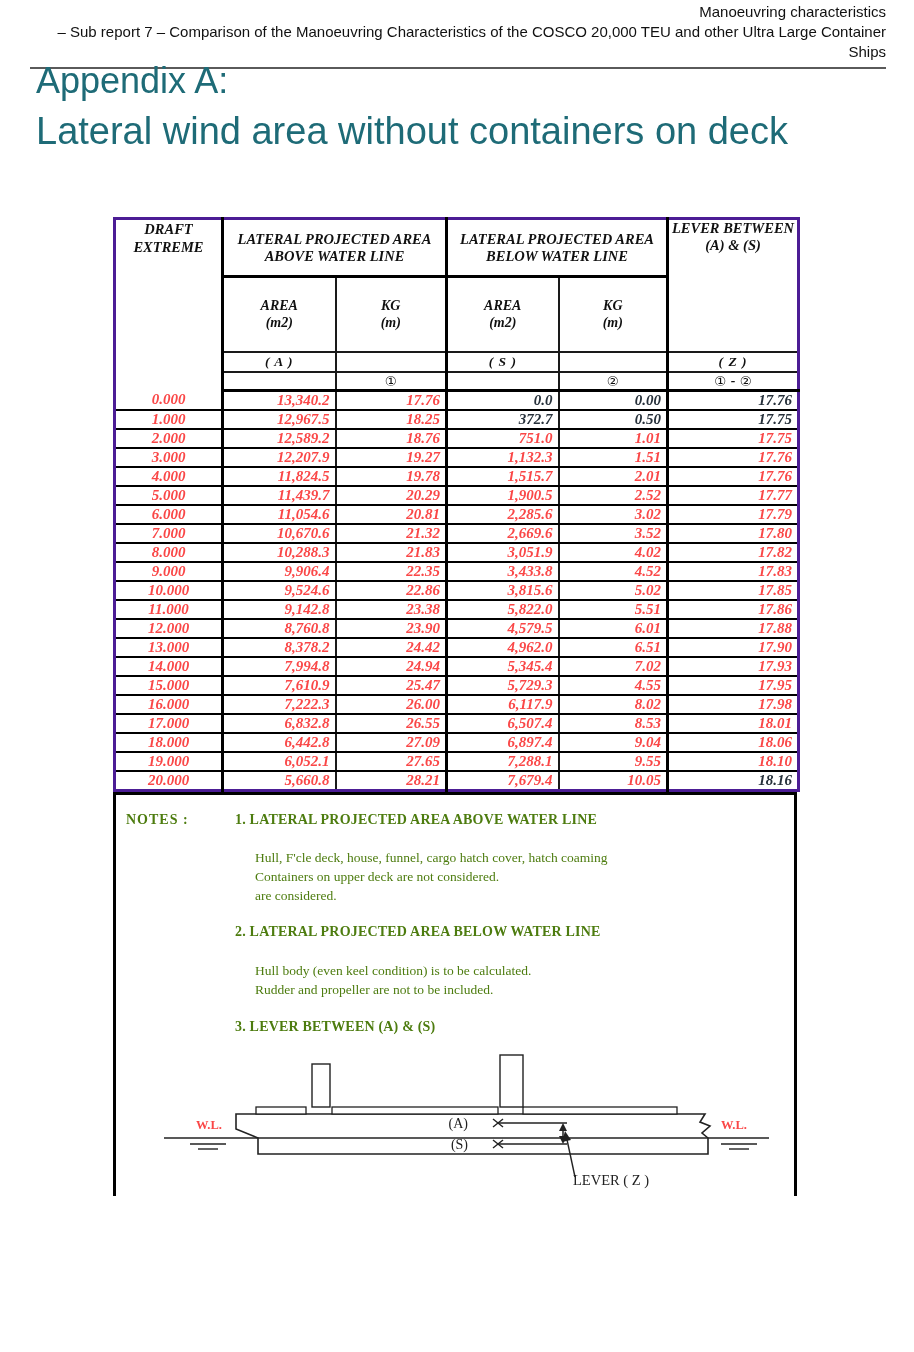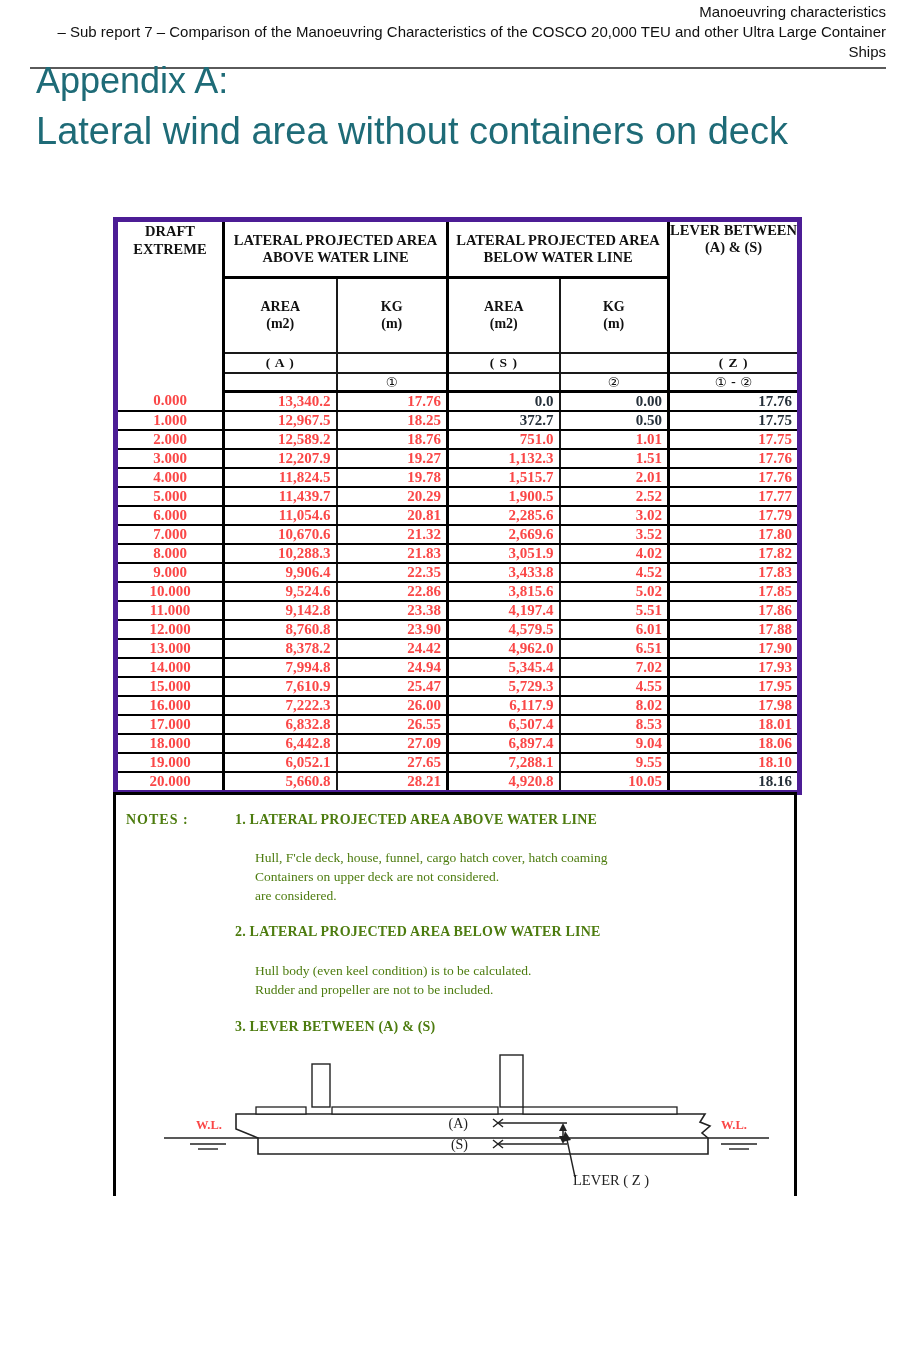--- a/index.html
+++ b/index.html
@@ -10,21 +10,21 @@
               color:#111;border-bottom:2px solid #5a5a5a;padding-bottom:5px;}
   .rep-header .l1{font-size:15px;line-height:20px;}
   .rep-header .l2{font-size:15px;line-height:20px;}
   
   .title{position:absolute;top:56px;left:36px;color:#1E6B77;}
   .title .t1{font-size:36px;line-height:50px;}
   .title .t2{font-size:38px;line-height:50px;}
   
   table.wind{position:absolute;left:113px;top:217px;width:684px;border-collapse:collapse;
              table-layout:fixed;font-family:"Liberation Serif",serif;color:#111;}
-  table.wind{border:5px solid #4c1d95;}
+  table.wind{border:3px solid #4c1d95;font-style:italic;}
   table.wind th, table.wind td{padding:0;margin:0;overflow:hidden;}
   th.grp{font-size:14.5px;font-weight:bold;text-align:center;vertical-align:middle;white-space:pre-line;line-height:17px;}
   th.draft{font-size:14.5px;font-weight:bold;text-align:center;vertical-align:top;padding-top:26px;white-space:pre-line;line-height:18px;}
   th.lever{font-size:14.5px;font-weight:bold;text-align:center;vertical-align:top;padding-top:7px;white-space:pre-line;line-height:17px;}
   th.sub{font-size:14px;font-weight:bold;text-align:center;vertical-align:middle;white-space:pre-line;line-height:17px;}
   th.sym{font-size:13.5px;font-weight:bold;text-align:center;vertical-align:middle;letter-spacing:1px;}
   th.circ{font-size:13.5px;font-weight:normal;font-family:"DejaVu Sans",sans-serif;text-align:center;vertical-align:middle;}
   tr.h1{height:58px;} tr.h2{height:75px;} tr.h3{height:20px;} tr.h4{height:18px;}
   .br3{border-right:3px solid #000;} .br2{border-right:2px solid #1a1a1a;}
   .bb3{border-bottom:3px solid #000;} .bb2{border-bottom:2px solid #1a1a1a;}
@@ -203,21 +203,21 @@
           <td class="col1 c-red">9,524.6</td>
           <td class="col2 c-red">22.86</td>
           <td class="col3 c-red">3,815.6</td>
           <td class="col4 c-red">5.02</td>
           <td class="col5 c-red">17.85</td>
         </tr>
         <tr>
           <td class="col0 c-red">11.000</td>
           <td class="col1 c-red">9,142.8</td>
           <td class="col2 c-red">23.38</td>
-          <td class="col3 c-red">4,197.4</td>
+          <td class="col3 c-red">5,822.0</td>
           <td class="col4 c-red">5.51</td>
           <td class="col5 c-red">17.86</td>
         </tr>
         <tr>
           <td class="col0 c-red">12.000</td>
           <td class="col1 c-red">8,760.8</td>
           <td class="col2 c-red">23.90</td>
           <td class="col3 c-red">4,579.5</td>
           <td class="col4 c-red">6.01</td>
           <td class="col5 c-red">17.88</td>
@@ -275,21 +275,21 @@
           <td class="col1 c-red">6,052.1</td>
           <td class="col2 c-red">27.65</td>
           <td class="col3 c-red">7,288.1</td>
           <td class="col4 c-red">9.55</td>
           <td class="col5 c-red">18.10</td>
         </tr>
         <tr>
           <td class="col0 c-red">20.000</td>
           <td class="col1 c-red">5,660.8</td>
           <td class="col2 c-red">28.21</td>
-          <td class="col3 c-red">4,920.8</td>
+          <td class="col3 c-red">7,679.4</td>
           <td class="col4 c-red">10.05</td>
           <td class="col5 c-black">18.16</td>
         </tr>
       </tbody>
   </table>
 
   <div class="notes-box">
     <div class="abs nlabel">NOTES :</div>
     <div class="abs nhead nh1">1. LATERAL PROJECTED AREA ABOVE WATER LINE</div>
     <div class="abs nbody nb1">

